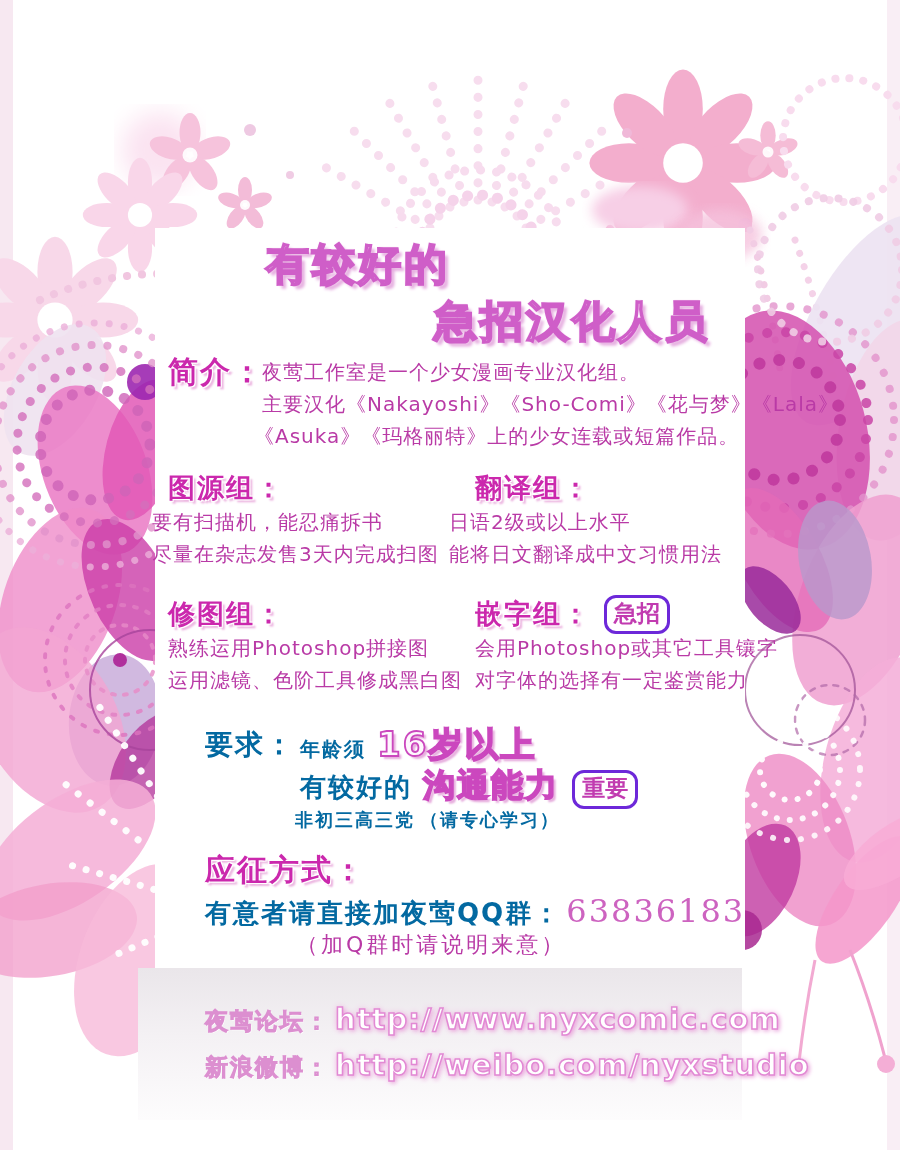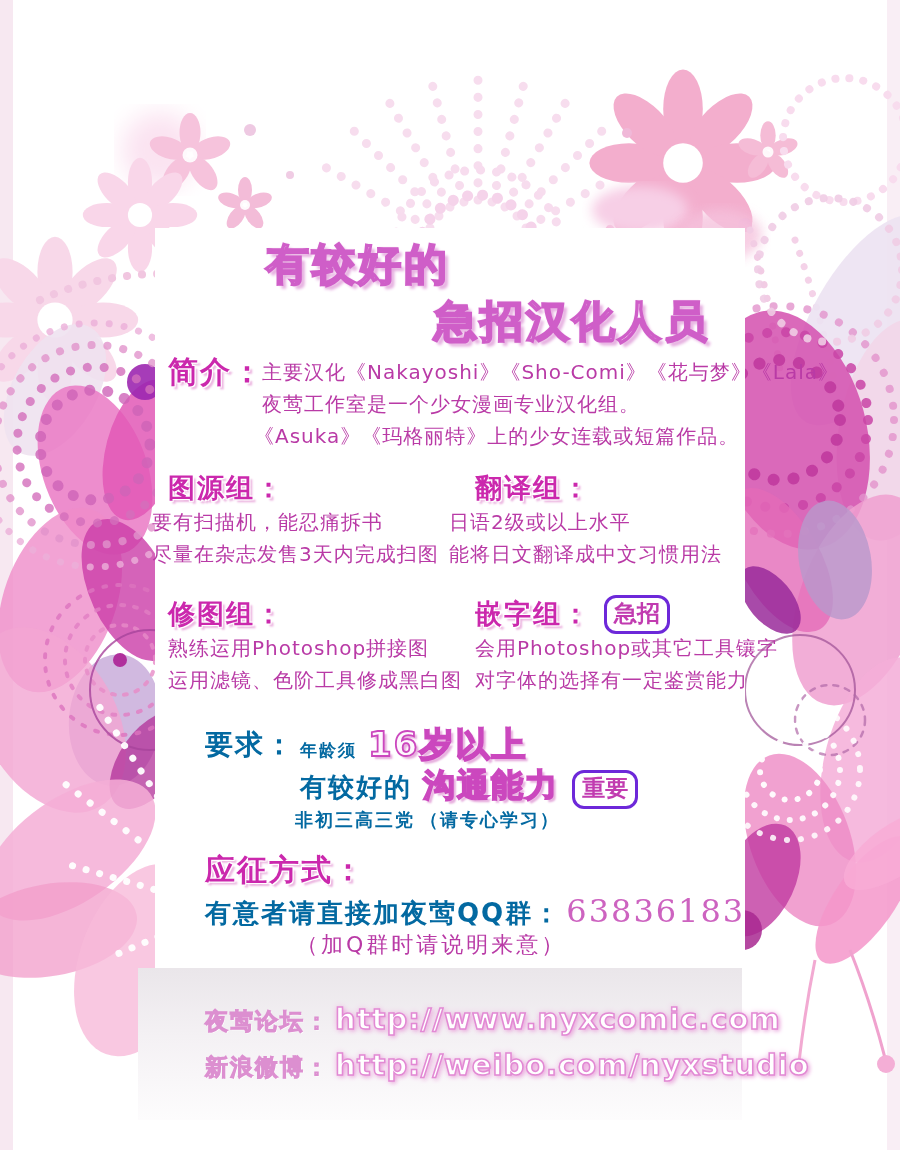--- a/index.html
+++ b/index.html
@@ -222,22 +222,22 @@
   </svg>
 
   <div class="panel"></div>
   <div class="footer-band"></div>
 
   <div class="txt bubble title1">有较好的</div>
   <div class="txt bubble title2">急招汉化人员</div>
 
   <div class="txt brush" style="left:168px; top:352px; font-size:30px;">简介：</div>
   <div class="txt body-txt body-block" style="left:262px; top:356px;">
+    <div>夜莺工作室是一个少女漫画专业汉化组。</div>
     <div>主要汉化《Nakayoshi》《Sho-Comi》《花与梦》《Lala》</div>
-    <div>夜莺工作室是一个少女漫画专业汉化组。</div>
     <div style="margin-left:-8px;">《Asuka》《玛格丽特》上的少女连载或短篇作品。</div>
   </div>
 
   <div class="txt brush" style="left:168px; top:470px; font-size:27px;">图源组：</div>
   <div class="txt body-txt body-block" style="left:152px; top:506px;">
     <div>要有扫描机，能忍痛拆书</div>
     <div>尽量在杂志发售3天内完成扫图</div>
   </div>
 
   <div class="txt brush" style="left:475px; top:470px; font-size:27px;">翻译组：</div>
@@ -256,21 +256,21 @@
     <span class="brush" style="font-size:27px;">嵌字组：</span>
     <span class="badge" style="font-size:23px; margin-left:8px; transform:translateY(-2px);">急招</span>
   </div>
   <div class="txt body-txt body-block" style="left:475px; top:632px;">
     <div>会用Photoshop或其它工具镶字</div>
     <div>对字体的选择有一定鉴赏能力</div>
   </div>
 
   <div class="txt solid" style="left:205px; top:726px; font-size:28px;">要求：</div>
   <div class="txt" style="left:300px; top:722px;">
-    <span class="solid" style="font-size:17px;">年龄须</span>
+    <span class="solid" style="font-size:20px;">年龄须</span>
     <span class="hl" style="font-size:34px; margin-left:6px;">16岁以上</span>
   </div>
   <div class="txt" style="left:300px; top:764px;">
     <span class="solid" style="font-size:26px;">有较好的</span>
     <span class="hl" style="font-size:32px; margin-left:6px;">沟通能力</span>
     <span class="badge" style="font-size:23px; margin-left:8px;">重要</span>
   </div>
   <div class="txt" style="left:295px; top:808px;">
     <span class="solid" style="font-size:18px;">非初三高三党</span>
     <span class="solid" style="font-size:18px;">（请专心学习）</span>

